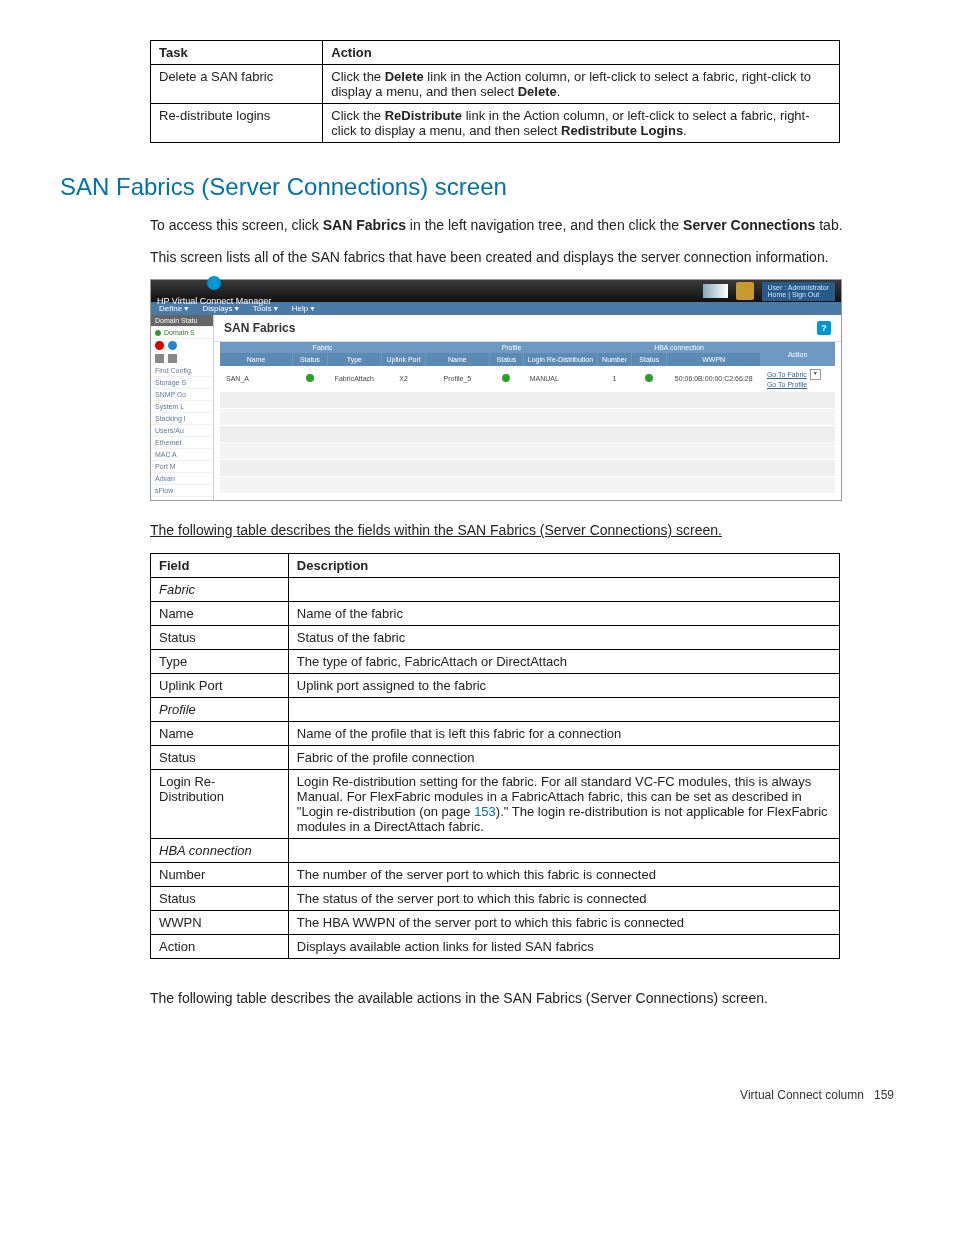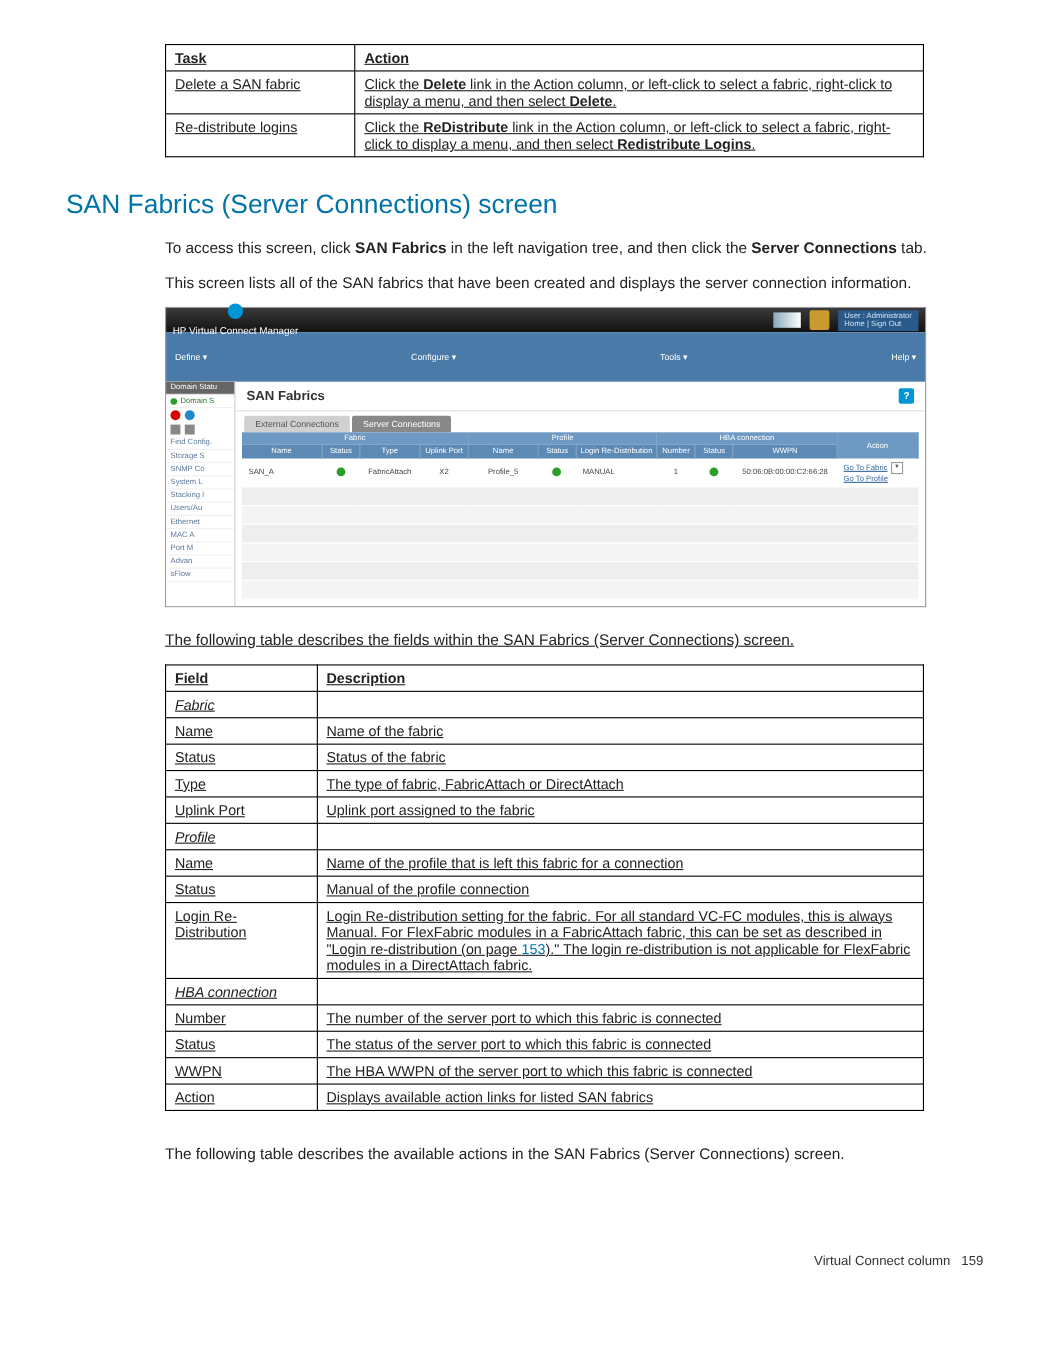--- a/index.html
+++ b/index.html
@@ -9,21 +9,20 @@
     margin: 0;
     padding: 40px 60px;
     background: #fff;
     max-width: 954px;
     box-sizing: border-box;
   }
   table.doc-table {
     border-collapse: collapse;
     width: 100%;
     margin: 0 0 30px 0;
-    text-decoration: underline;
   }
   table.doc-table th, table.doc-table td {
     border: 1px solid #000;
     padding: 4px 8px;
     text-align: left;
     vertical-align: top;
     font-size: 13px;
   }
   table.doc-table th {
     background: #fff;
@@ -60,21 +59,21 @@
     color: #fff;
     height: 22px;
     padding: 0 6px;
   }
   .ss-header-left { display: flex; align-items: center; gap: 6px; flex-direction: column; }
   .hp-logo { width:14px; height:14px; border-radius:50%; background:#0096d6; }
   .ss-header-right { display: flex; align-items: center; gap: 8px; }
   .ss-home-icon { width:18px; height:18px; background:#c99a2e; border-radius:2px; }
   .ss-user-box { background:#2a5a8a; color:#cfe4f5; padding:2px 6px; font-size:7px; line-height:1.1; }
   .ss-menubar {
-    display:flex; gap:14px; background:#4a7aa8; color:#fff; font-size:8px; padding:18px 8px;justify-content:space-between;
+    display:flex; gap:14px; background:#4a7aa8; color:#fff; font-size:8px; padding:2px 8px;
   }
   .ss-body { display:flex; }
   .ss-sidebar {
     width: 62px; background:#fff; border-right:1px solid #ccc;
     font-size:7px; color:#5a7a9a;
   }
   .ss-sb-row { padding:2px 4px; border-bottom:1px solid #f0f0f0; white-space:nowrap; overflow:hidden; }
   .ss-sb-row.hdr { background:#666; color:#fff; }
   .ss-sb-row.green { color:#2a7a2a; display:flex; align-items:center; gap:3px; }
   .ss-sb-row .dot { width:6px;height:6px;border-radius:50%;background:#2aa02a; display:inline-block; }
@@ -153,21 +152,21 @@
       <span style="width:25px;height:14px;background:linear-gradient(90deg,#8ab,#fff);display:inline-block;"></span>
       <span class="ss-home-icon"></span>
       <div class="ss-user-box">
         <div>User : Administrator</div>
         <div>Home | Sign Out</div>
       </div>
     </div>
   </div>
   <div class="ss-menubar">
     <span>Define ▾</span>
-    <span>Configure ▾</span>
+    <span>Displays ▾</span>
     <span>Tools ▾</span>
     <span>Help ▾</span>
   </div>
   <div class="ss-body">
     <div class="ss-sidebar">
       <div class="ss-sb-row hdr">Domain Statu</div>
       <div class="ss-sb-row green">
           <span class="dot"></span>
           <span>Domain S</span>
         </div>
@@ -188,24 +187,20 @@
       <div class="ss-sb-row">Ethernet</div>
       <div class="ss-sb-row">MAC A</div>
       <div class="ss-sb-row">Port M</div>
       <div class="ss-sb-row">Advan</div>
       <div class="ss-sb-row">sFlow</div>
     </div>
     <div class="ss-main">
       <div class="ss-page-title">
         <span>SAN Fabrics</span>
         <span class="ss-help">?</span>
-      </div>
-      <div class="ss-tabs">
-        <div class="ss-tab">External Connections</div>
-        <div class="ss-tab active">Server Connections</div>
       </div>
       <div class="ss-grid">
         <table>
           <tbody>
               <tr>
             <th class="group" colspan="4">Fabric</th>
             <th class="group" colspan="3">Profile</th>
             <th class="group" colspan="3">HBA connection</th>
             <th class="group" rowspan="2" style="width:70px;">Action</th>
           </tr>
@@ -298,21 +293,21 @@
   <tr>
         <td class="italic">Profile</td>
         <td></td>
       </tr>
   <tr>
         <td>Name</td>
         <td>Name of the profile that is left this fabric for a connection</td>
       </tr>
   <tr>
         <td>Status</td>
-        <td>Manual of the profile connection</td>
+        <td>Fabric of the profile connection</td>
       </tr>
   <tr>
     <td>Login Re-Distribution</td>
     <td>
       <span>Login Re-distribution setting for the fabric. For all standard VC-FC modules, this is always Manual. For FlexFabric modules in a FabricAttach fabric, this can be set as described in "Login re-distribution (on page </span><a class="link">153</a><span>)." The login re-distribution is not applicable for FlexFabric modules in a DirectAttach fabric.</span>
     </td>
   </tr>
   <tr>
         <td class="italic">HBA connection</td>
         <td></td>

